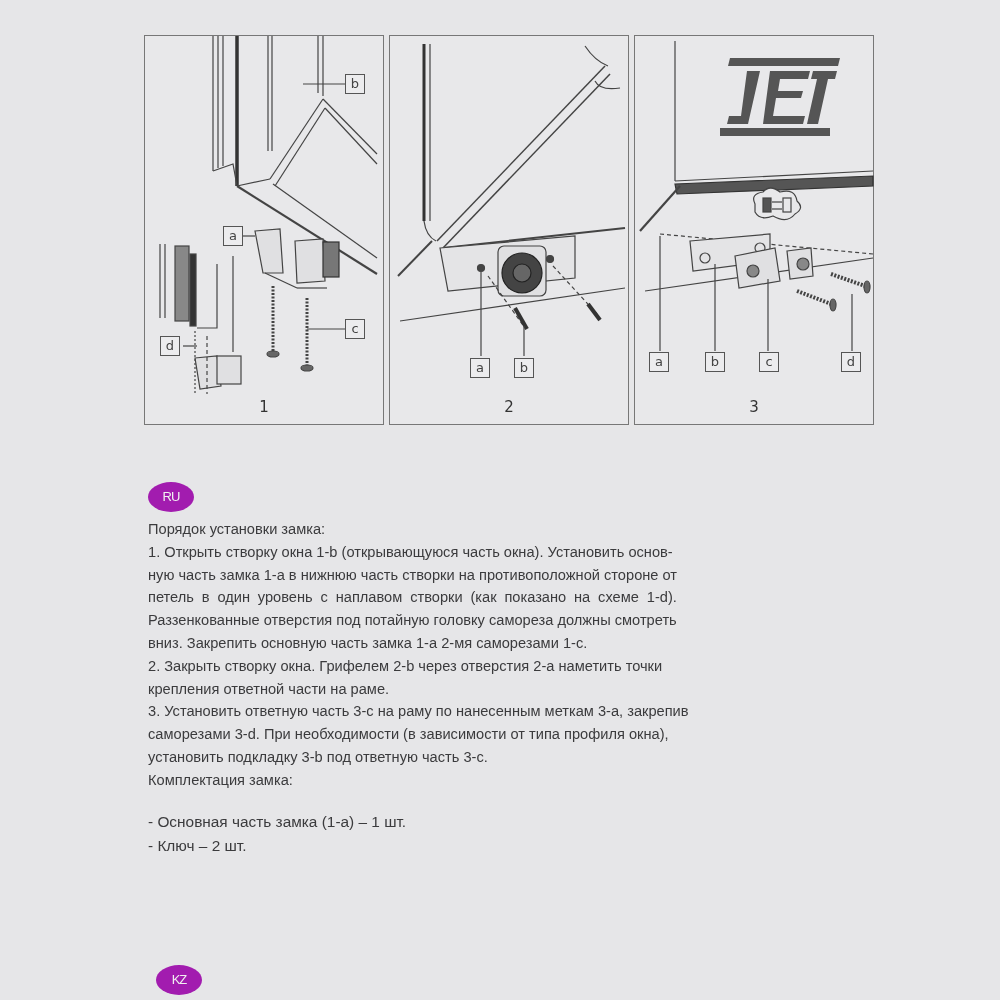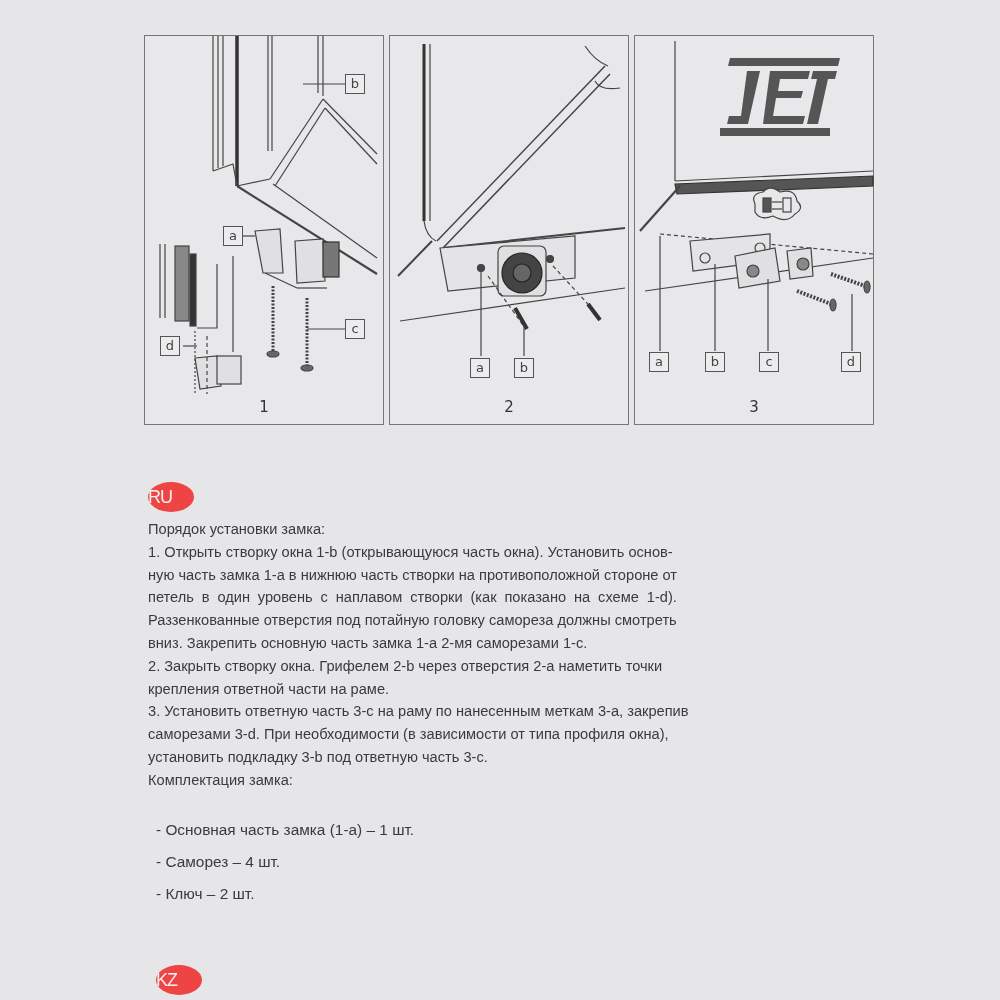--- a/index.html
+++ b/index.html
@@ -30,25 +30,25 @@
       background: #ececee;
       box-sizing: border-box;
       font-family: "DejaVu Sans", sans-serif;
       font-size: 13px; line-height: 17px;
       text-align: center; color: #444;
     }
     .lang-badge {
       position: absolute;
       width: 46px; height: 30px;
       border-radius: 50%;
-      background: #ef4444;
+      background: #a21caf;
       color: #f0f0f0;
       font-family: "Liberation Sans", sans-serif;
-      font-size: 18px; line-height: 30px;
-      text-align: left;
+      font-size: 13px; line-height: 30px;
+      text-align: center;
       letter-spacing: -1px;
     }
     .text-block {
       position: absolute;
       left: 148px; top: 518px;
       width: 712px;
       font-family: "Liberation Sans", sans-serif;
       font-size: 15.4px;
       line-height: 22.8px;
       color: #3b3b3d;
@@ -56,21 +56,21 @@
       transform-origin: left top;
     }
     .text-block p { margin: 0; white-space: nowrap; }
     .list-block {
       position: absolute;
       left: 148px; top: 810px;
       font-family: "Liberation Sans", sans-serif;
       font-size: 15.4px; line-height: 24.2px;
       color: #3b3b3d;
     }
-    .list-block p { margin: 8px; }
+    .list-block p { margin: 0; }
   </style>
 </head>
 <body>
 
 <div class="panel" style="left:144px; width:240px;">
   <svg width="240" height="390" viewBox="0 0 240 390">
     <g stroke="#444" fill="none" stroke-width="1.2">
 
       <line x1="68" y1="0" x2="68" y2="135"></line>
       <line x1="73" y1="0" x2="73" y2="132"></line>
@@ -220,17 +220,16 @@
   <p>2. Закрыть створку окна. Грифелем 2-b через отверстия 2-а наметить точки</p>
   <p>крепления ответной части на раме.</p>
   <p>3. Установить ответную часть 3-с на раму по нанесенным меткам 3-а, закрепив</p>
   <p>саморезами 3-d. При необходимости (в зависимости от типа профиля окна),</p>
   <p>установить подкладку 3-b под ответную часть 3-с.</p>
   <p>Комплектация замка:</p>
 </div>
 
 <div class="list-block">
   <p>- Основная часть замка (1-а) – 1 шт.</p>
-  <p>- Саморез – 4 шт.</p>
   <p>- Ключ – 2 шт.</p>
 </div>
 
 <div class="lang-badge" style="left:156px; top:965px;">KZ</div>
 
 </body></html>

